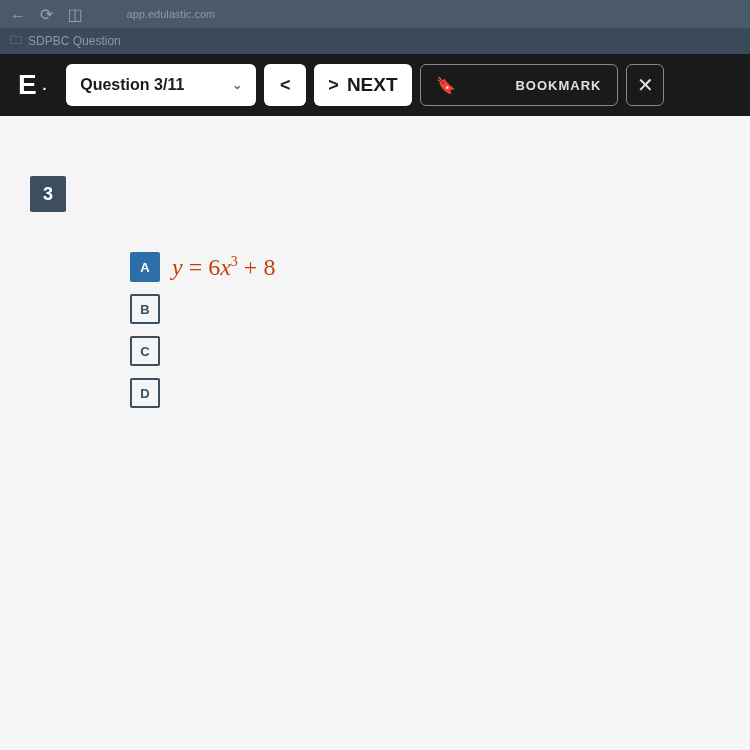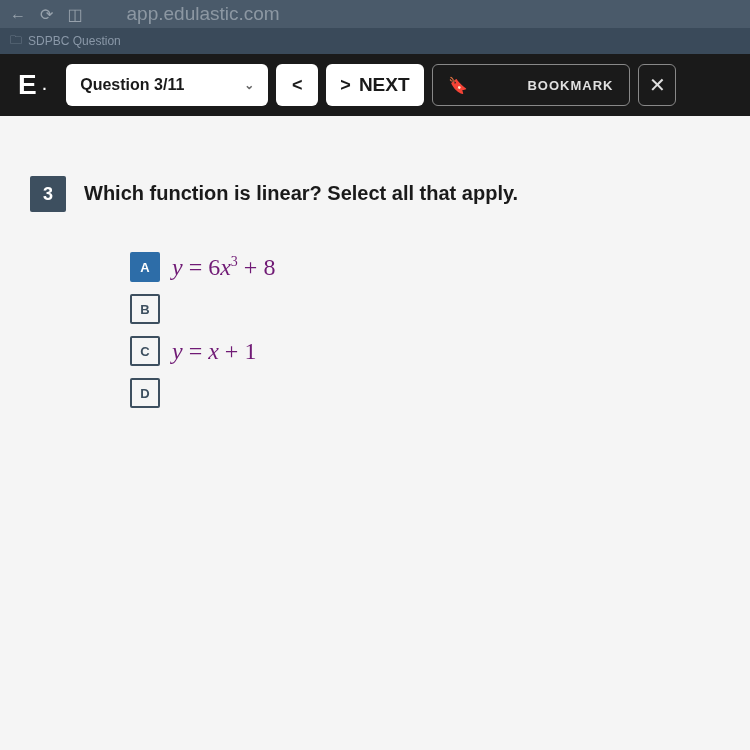--- a/index.html
+++ b/index.html
@@ -46,21 +46,21 @@
       padding: 0 10px;
       letter-spacing: 1px;
     }
     .question-selector {
       background: #fff;
       border-radius: 6px;
       height: 42px;
       display: flex;
       align-items: center;
       padding: 0 14px;
-      gap: 60px;
+      gap: 48px;
       font-weight: 700;
       color: #1a1a1a;
       cursor: pointer;
     }
     .nav-btn {
       background: #fff;
       border-radius: 6px;
       height: 42px;
       min-width: 42px;
       display: flex;
@@ -154,35 +154,35 @@
     }
     .choice-letter.selected {
       background: #2d6da8;
       border-color: #2d6da8;
       color: #fff;
     }
     .choice-text {
       font-family: "Times New Roman", serif;
       font-size: 24px;
       font-style: italic;
-      color: #701a75;
+      color: #c2410c;
     }
     .choice-text .rm { font-style: normal; }
     .choice-text sup { font-size: 14px; vertical-align: super; font-style: normal; }
     .folder-icon { font-size: 12px; }
     .chevron-down-icon { font-size: 12px; color: #666; }
   </style>
 </head>
 <body>
 
 <div class="browser-chrome">
   <span class="nav-arrow">←</span>
   <span class="nav-arrow">⟳</span>
   <span class="nav-arrow">◫</span>
-  <span style="opacity:0.6;font-size:19px;margin-left:30px;">app.edulastic.com</span>
+  <span style="opacity:0.6;font-size:11px;margin-left:30px;">app.edulastic.com</span>
 </div>
 
 <div class="bookmarks-bar">
   <span class="folder-icon">🗀</span>
   <span>SDPBC Question</span>
 </div>
 
 <div class="toolbar">
   <div class="logo">
     <span>E</span><span style="font-size:14px;">&nbsp;·</span>
@@ -201,32 +201,30 @@
     <span style="font-size:13px;padding-left:48px;">BOOKMARK</span>
   </div>
   <div class="close-btn">
     <span>✕</span>
   </div>
 </div>
 
 <div class="content-area">
   <div class="question">
     <div class="qnum">3</div>
-    <div class="qtext">Which function is linear? Select all that apply.</div>
   </div>
 
   <div class="choices">
     <div class="choice">
       <div class="choice-letter selected">A</div>
       <div class="choice-text">y <span class="rm">= 6</span>x<sup>3</sup> <span class="rm">+ 8</span></div>
     </div>
     <div class="choice">
       <div class="choice-letter">B</div>
     </div>
     <div class="choice">
       <div class="choice-letter">C</div>
-      <div class="choice-text">y <span class="rm">= </span>x <span class="rm">+ 1</span></div>
     </div>
     <div class="choice">
       <div class="choice-letter">D</div>
     </div>
   </div>
 </div>
 
 </body></html>

